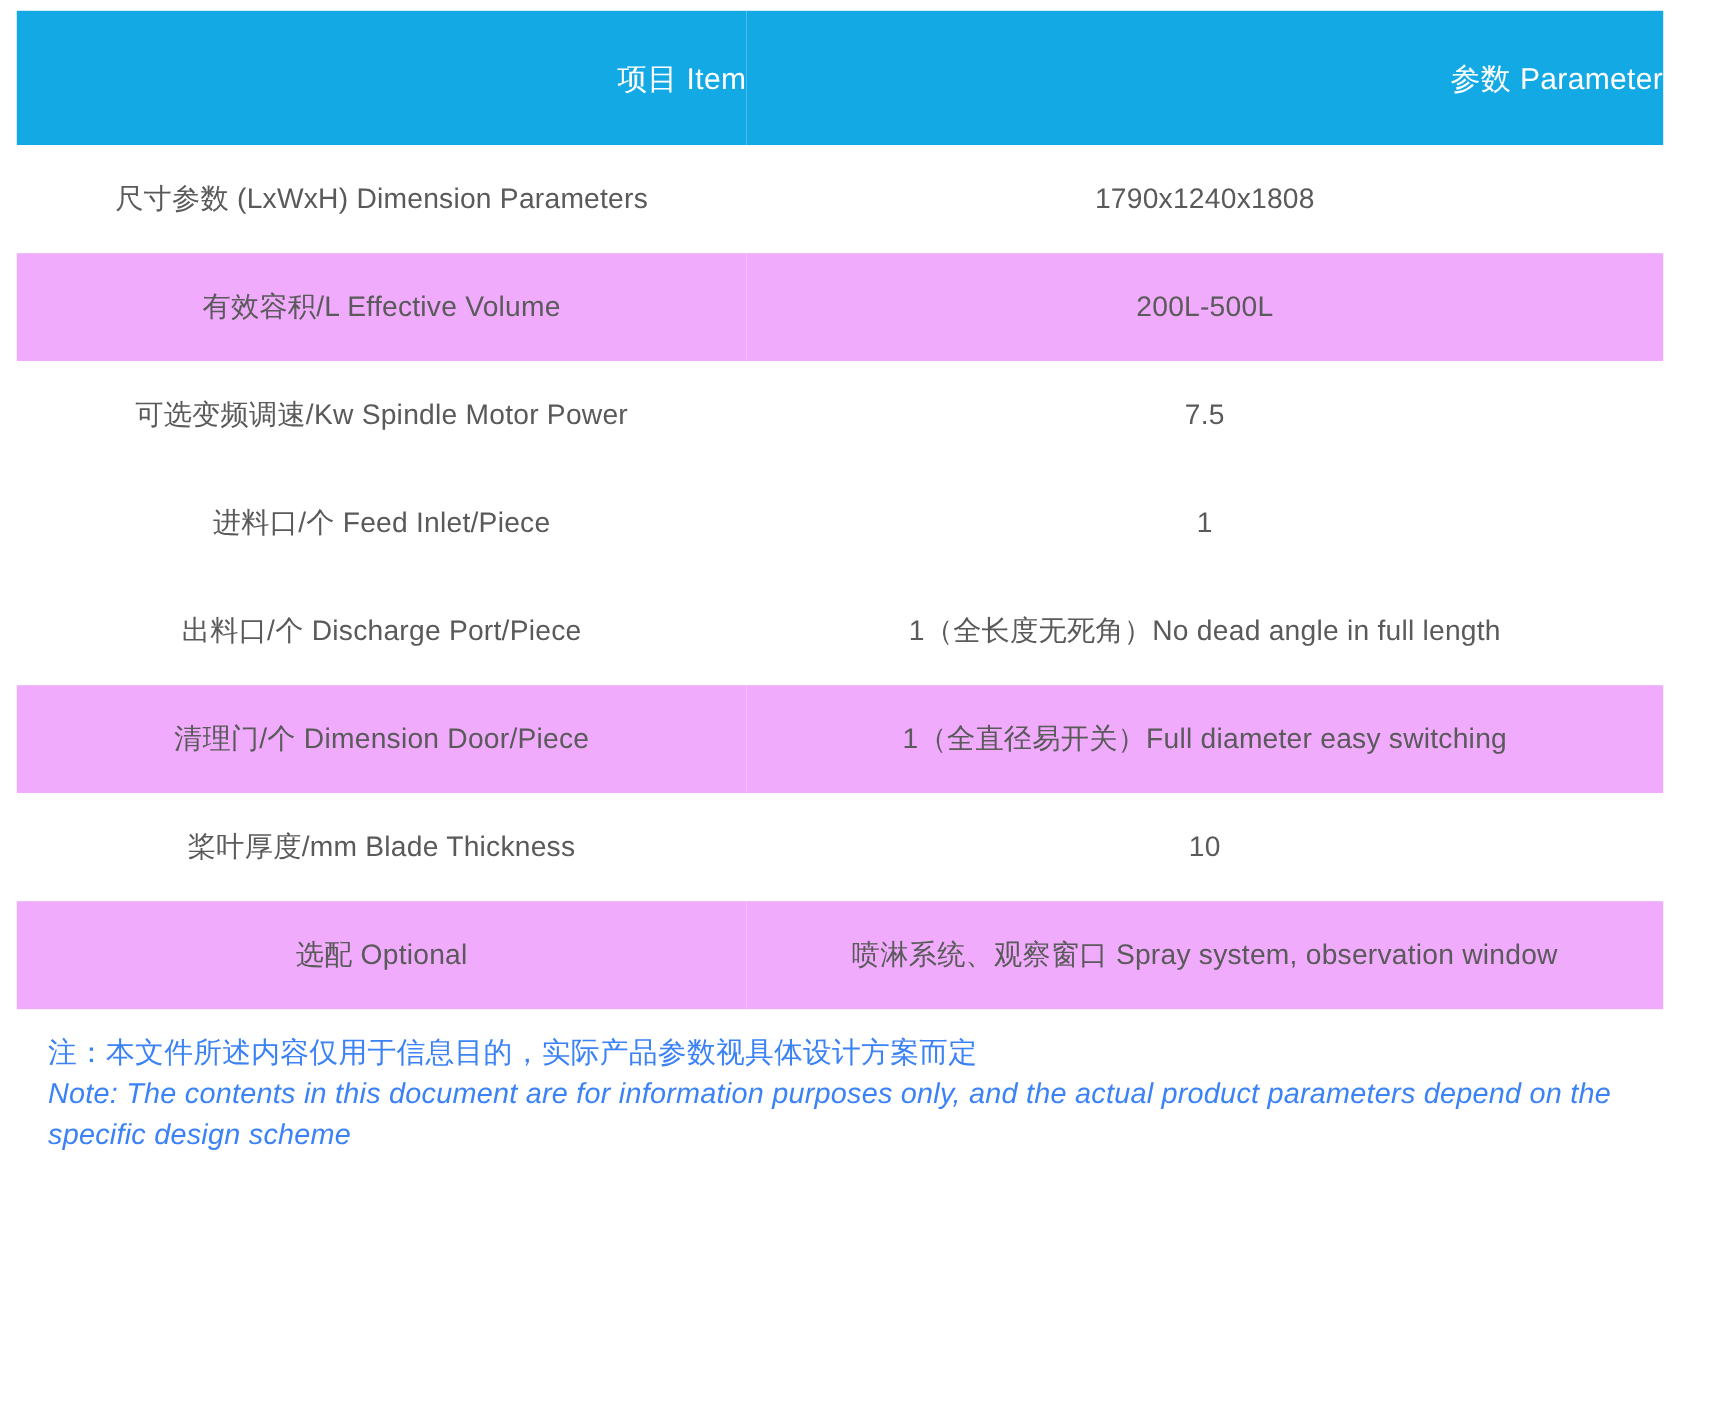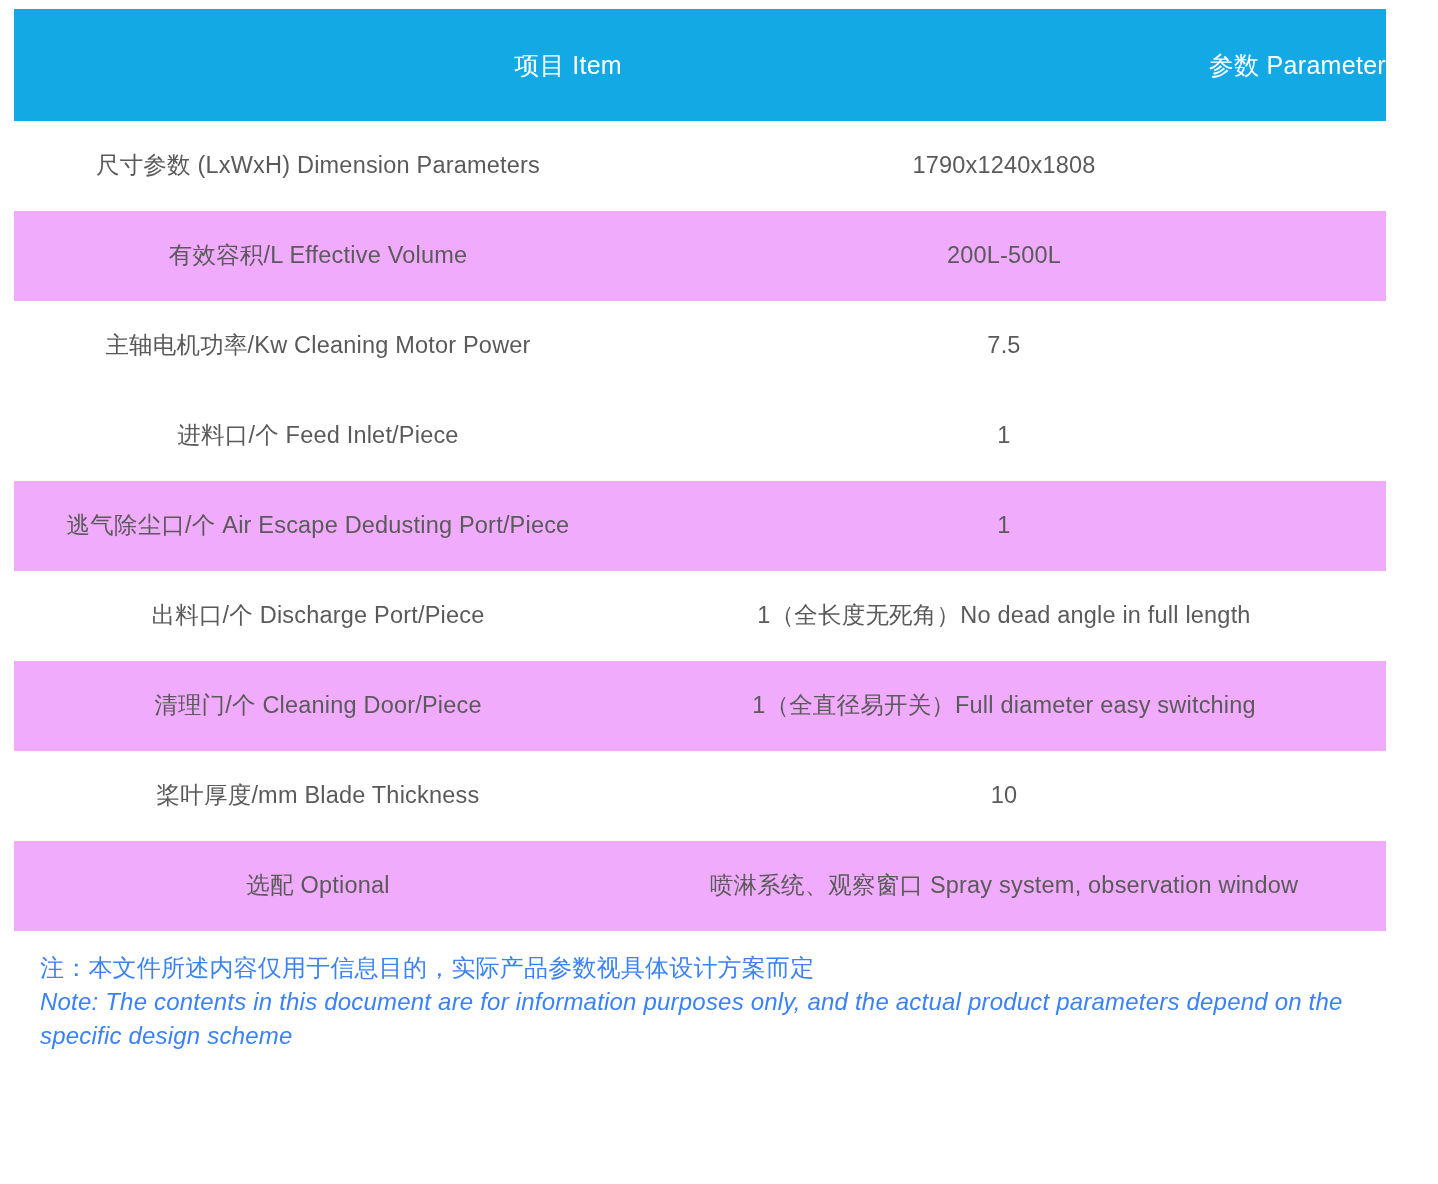--- a/index.html
+++ b/index.html
@@ -98,37 +98,33 @@
     <tbody>
       <tr class="spec-row row-odd">
         <td>尺寸参数 (LxWxH) Dimension Parameters</td>
         <td>1790x1240x1808</td>
       </tr>
       <tr class="spec-row row-even">
         <td>有效容积/L Effective Volume</td>
         <td>200L-500L</td>
       </tr>
       <tr class="spec-row row-odd">
-        <td>主轴电机功率/Kw Cleaning Motor Power</td>
+        <td>可选变频调速/Kw Spindle Motor Power</td>
         <td>7.5</td>
       </tr>
       <tr class="spec-row row-odd">
         <td>进料口/个 Feed Inlet/Piece</td>
-        <td>1</td>
-      </tr>
-      <tr class="spec-row row-even">
-        <td>逃气除尘口/个 Air Escape Dedusting Port/Piece</td>
         <td>1</td>
       </tr>
       <tr class="spec-row row-odd">
         <td>出料口/个 Discharge Port/Piece</td>
         <td>1（全长度无死角）No dead angle in full length</td>
       </tr>
       <tr class="spec-row row-even">
-        <td>清理门/个 Cleaning Door/Piece</td>
+        <td>清理门/个 Dimension Door/Piece</td>
         <td>1（全直径易开关）Full diameter easy switching</td>
       </tr>
       <tr class="spec-row row-odd">
         <td>桨叶厚度/mm Blade Thickness</td>
         <td>10</td>
       </tr>
       <tr class="spec-row row-even">
         <td>选配 Optional</td>
         <td>喷淋系统、观察窗口 Spray system, observation window</td>
       </tr>

